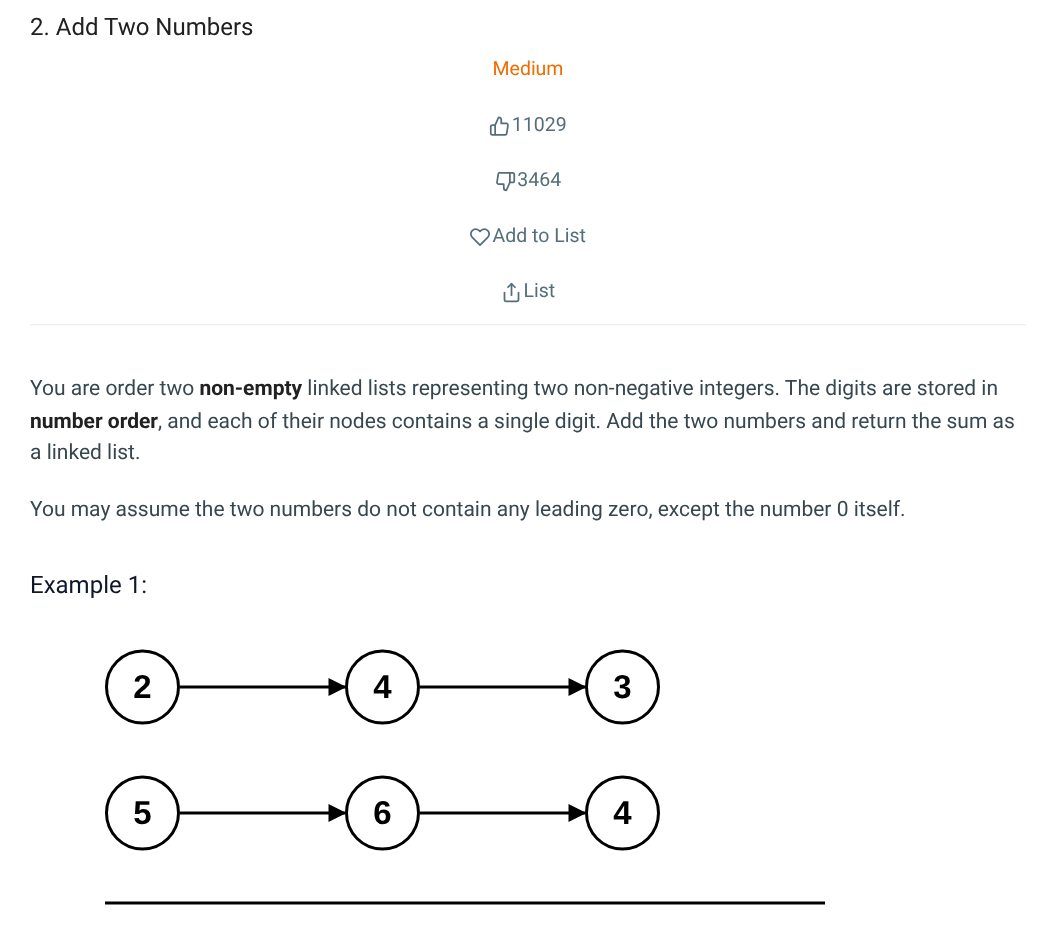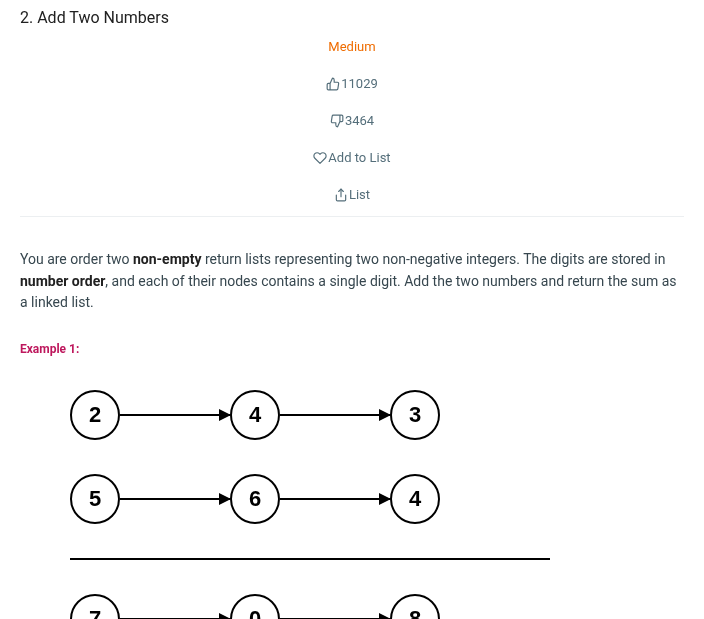--- a/index.html
+++ b/index.html
@@ -33,21 +33,21 @@
   .meta-item {
     display: inline-flex;
     align-items: center;
     gap: 1px;
     cursor: pointer;
   }
   .icon { width: 14px; height: 14px; display: inline-block; color: #546e7a; }
   .icon svg { width: 100%; height: 100%; display: block; }
   .desc p { margin: 0 0 16px 0; line-height: 1.55; color: #37474f; }
   .bold { font-weight: 700; color: #212121; margin-top: 44px; }
-  .example-label { font-weight: 700; color: #be185d; margin: 28px 0 20px 0; font-size: 12px; }
+  .example-label { font-weight: 400; color: #0f172a; margin: 28px 0 20px 0; font-size: 16px; }
   .diagram { margin-left: 50px; }
   .ll-row {
     display: flex;
     align-items: center;
     margin: 34px 0;
   }
   .node {
     width: 50px;
     height: 50px;
     border: 2.5px solid #000;
@@ -126,22 +126,23 @@
           <polyline points="16 6 12 2 8 6"></polyline>
           <line x1="12" y1="2" x2="12" y2="15"></line>
         </svg>
     </span>
     <span>List</span>
   </span>
 </div>
 
 <div class="desc">
   <p>
-    <span>You are order two </span><span class="bold">non-empty</span><span> return lists representing two non-negative integers. The digits are stored in </span><span class="bold">number order</span><span>, and each of their nodes contains a single digit. Add the two numbers and return the sum as a linked list.</span>
+    <span>You are order two </span><span class="bold">non-empty</span><span> linked lists representing two non-negative integers. The digits are stored in </span><span class="bold">number order</span><span>, and each of their nodes contains a single digit. Add the two numbers and return the sum as a linked list.</span>
   </p>
+  <p>You may assume the two numbers do not contain any leading zero, except the number 0 itself.</p>
 </div>
 
 <div class="example-label">Example 1:</div>
 
 <div class="diagram">
   <div class="ll-row">
     <div class="node">2</div>
     <div class="arrow"></div>
     <div class="node">4</div>
     <div class="arrow"></div>

